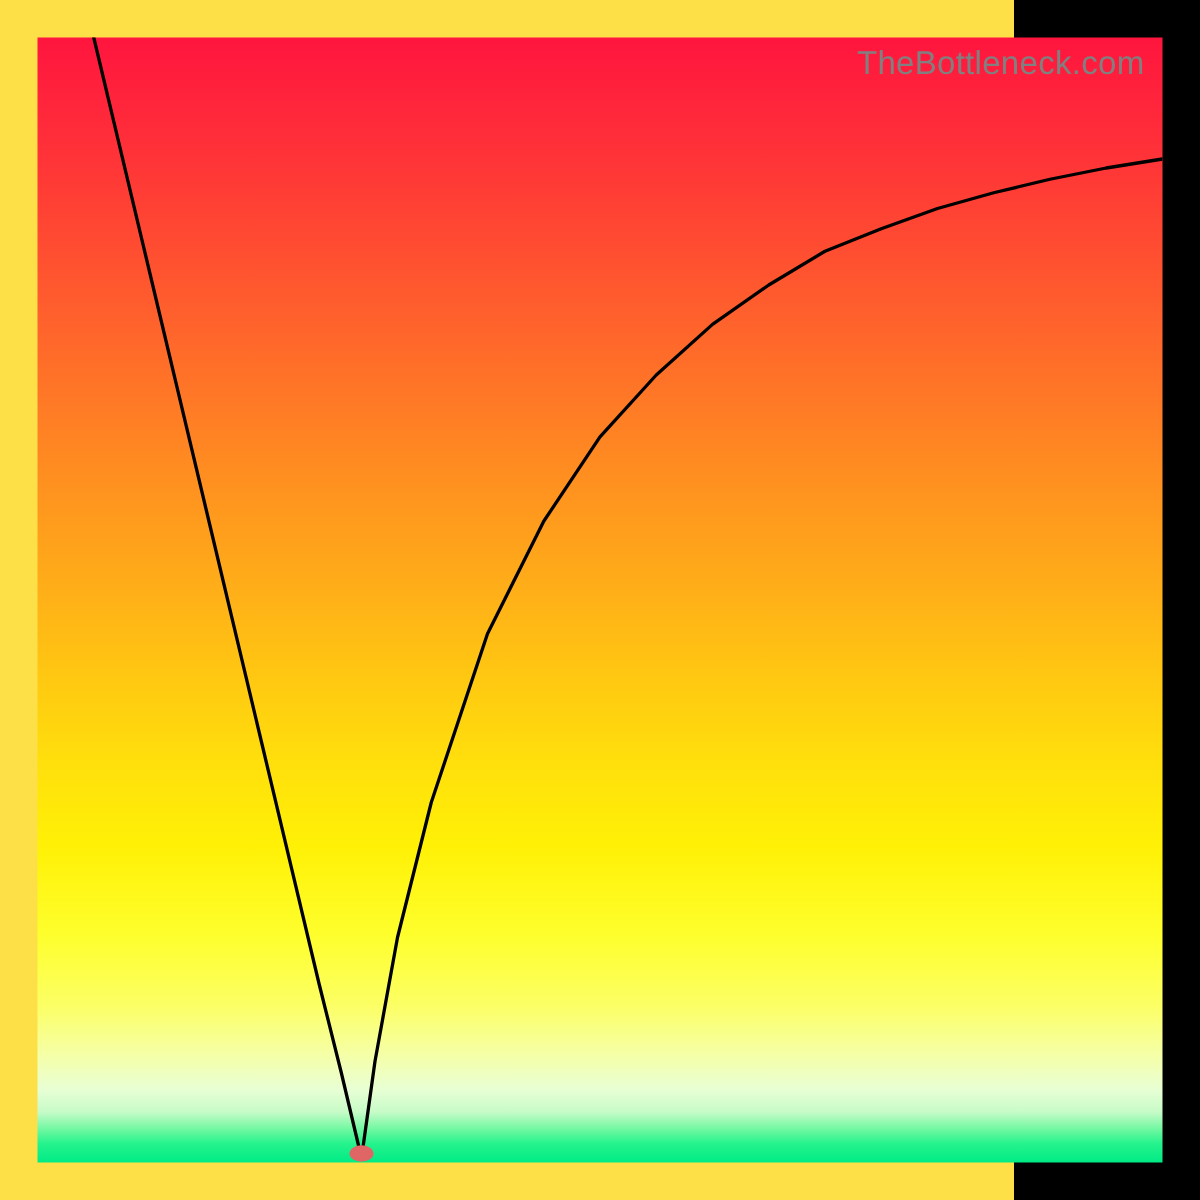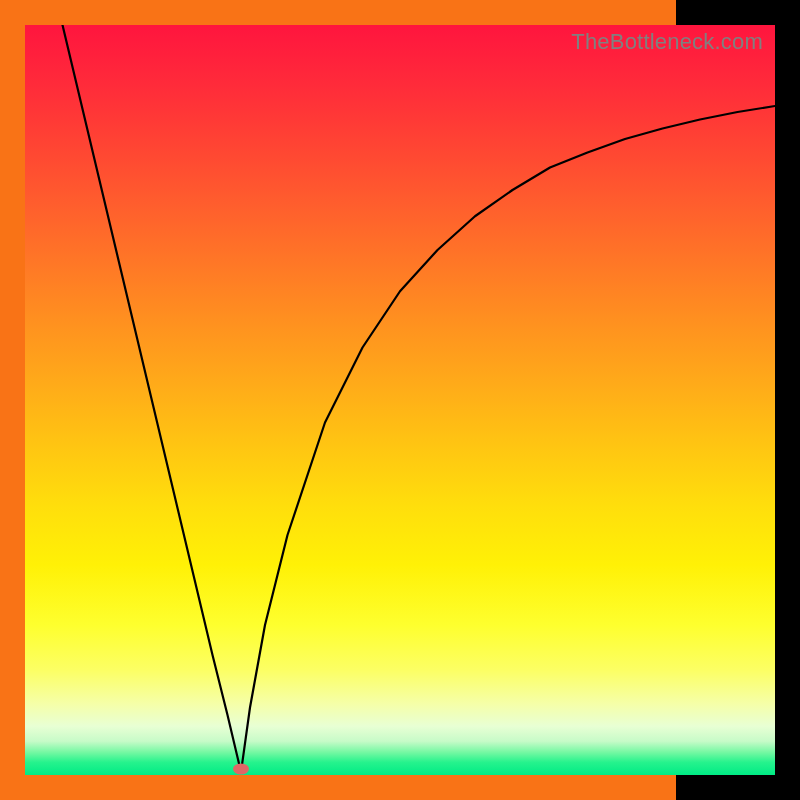--- a/index.html
+++ b/index.html
@@ -8,21 +8,21 @@
     width: 800px;
     height: 800px;
     background: #000;
     overflow: hidden;
     font-family: Arial, Helvetica, sans-serif;
   }
   .frame {
     position: relative;
     width: 676px;
     height: 800px;
-    background: #f97316;
+    background: #fde047;
   }
   .plot-area {
     position: absolute;
     left: 25px;
     top: 25px;
     width: 750px;
     height: 750px;
     background: linear-gradient(
       to bottom,
       #ff153e 0%,

